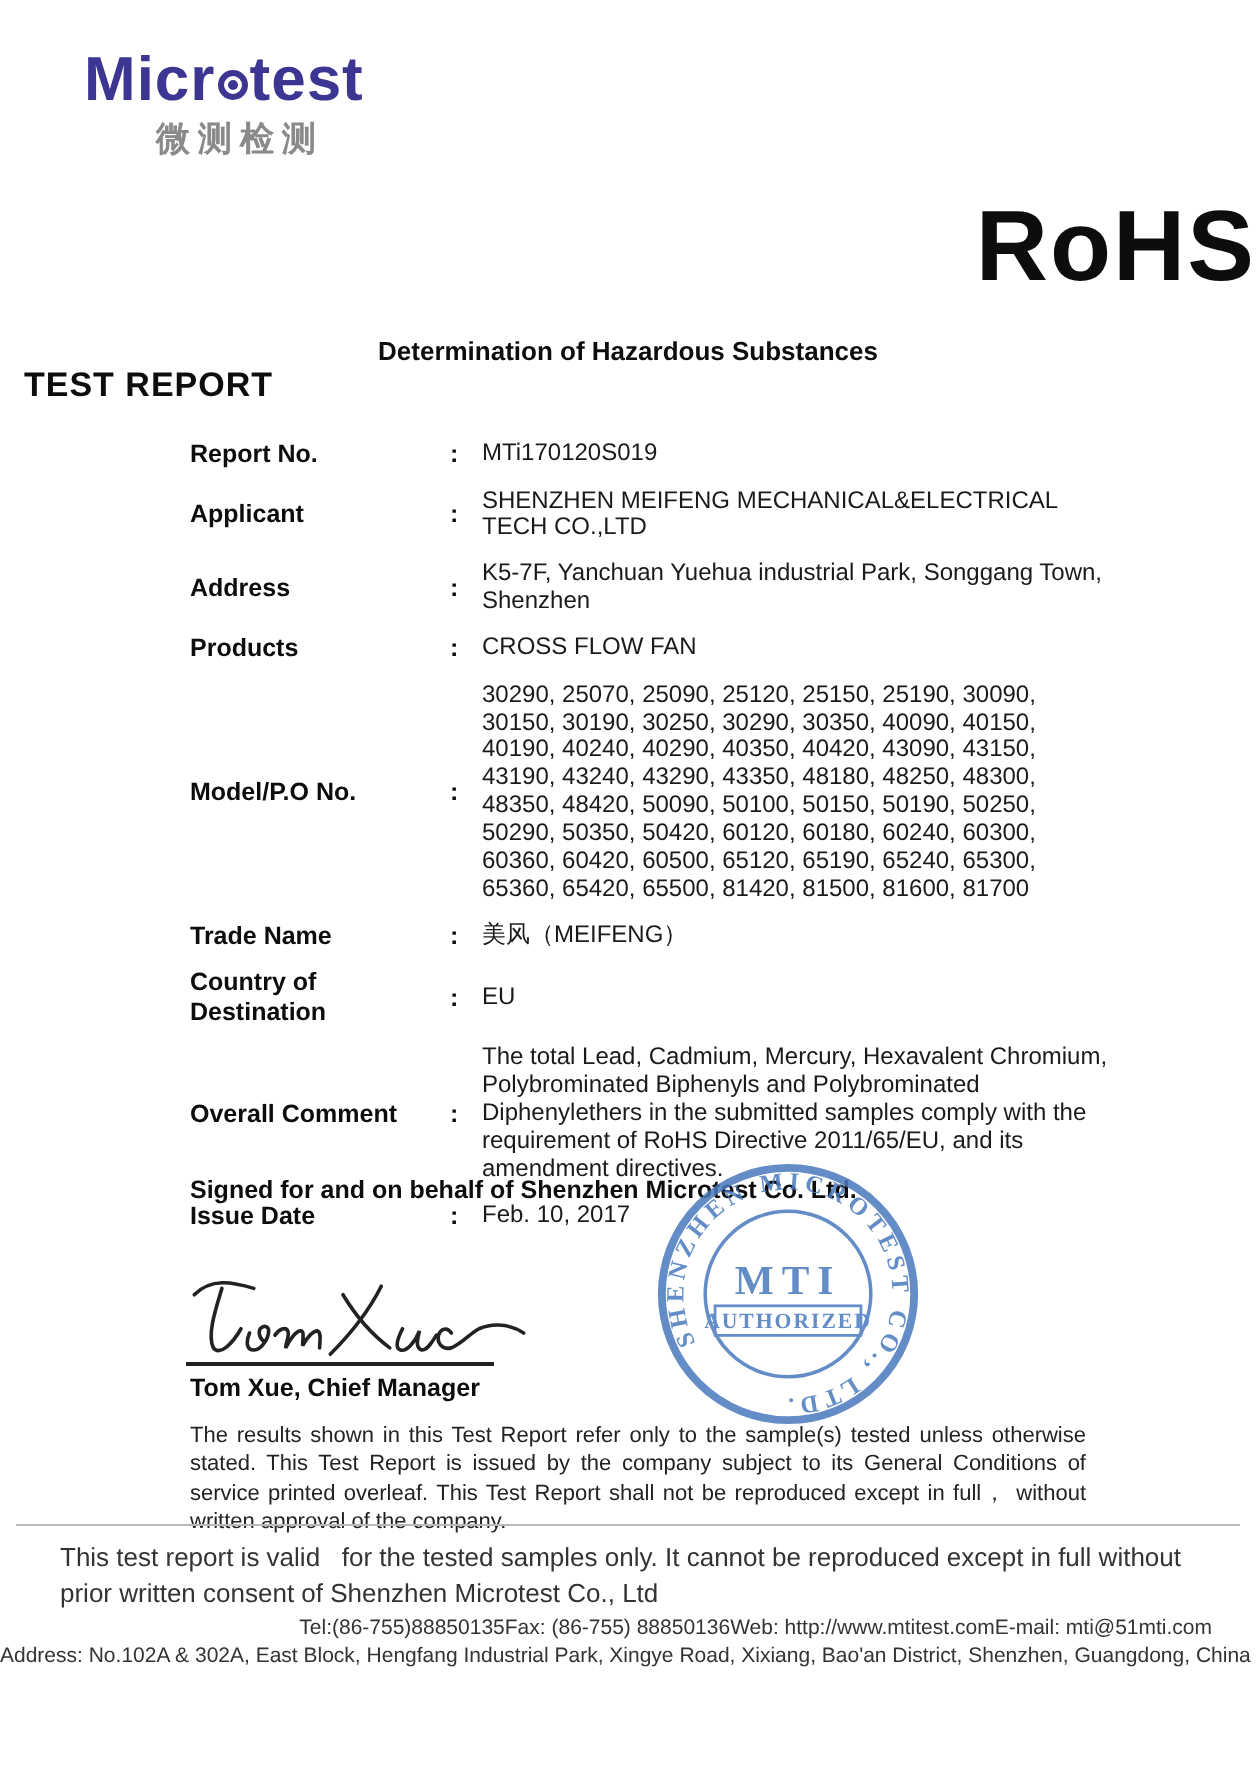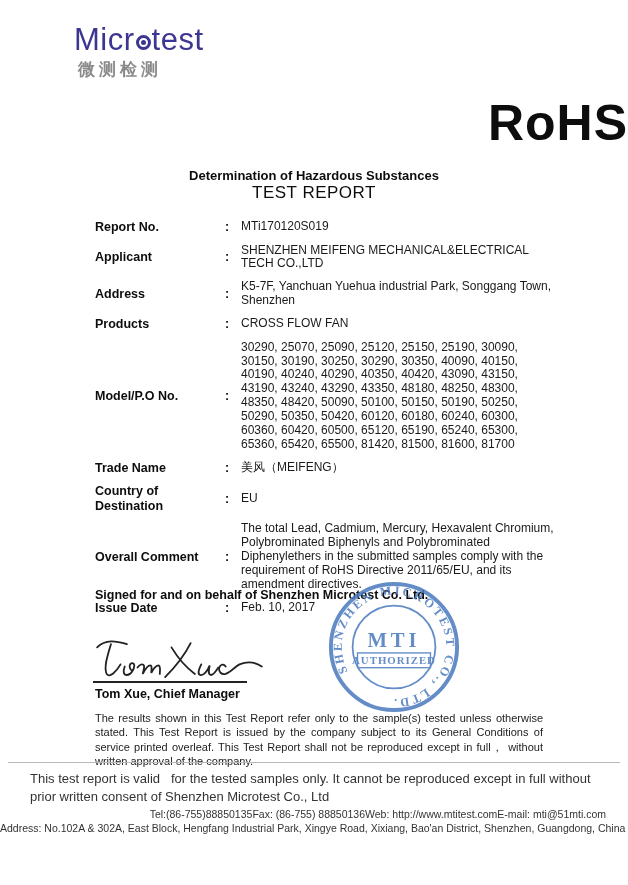--- a/index.html
+++ b/index.html
@@ -2,29 +2,29 @@
 <html><head>
 <meta charset="utf-8">
 <style>
   * { margin:0; padding:0; box-sizing:border-box; }
   html,body { background:#ffffff; }
   body { font-family:"Liberation Sans", sans-serif; color:#1a1a1a; }
   .page { position:relative; width:628px; height:885px; background:#fff; overflow:hidden; margin:0 auto; }
 
   
   .logo { position:absolute; left:42px; top:24px; }
-  .logo-text { font-size:31px; font-weight:normal; color:#3c3692; letter-spacing:0.5px; line-height:1;margin-left:32px; }
+  .logo-text { font-size:31px; font-weight:bold; color:#3c3692; letter-spacing:0.5px; line-height:1; }
   .logo-o { display:inline-block; width:15px; height:15px; border:3px solid #3c3692; border-radius:50%; position:relative; top:0px; margin:0 1px; }
   .logo-o::after { content:""; position:absolute; left:2px; top:2px; width:5px; height:5px; background:#3c3692; border-radius:50%; }
   .logo-cn { font-size:17px; color:#8a8a8a; letter-spacing:4px; margin-top:3px; margin-left:36px; font-weight:bold; }
 
   
   .doc-title { position:absolute; left:0; right:0; top:94px; text-align:right; font-size:50px; font-weight:bold; color:#0d0d0d; letter-spacing:1px; }
   .doc-sub1 { position:absolute; left:0; right:0; top:168px; text-align:center; font-size:13px; font-weight:bold; color:#0d0d0d; }
-  .doc-sub2 { position:absolute; left:0; right:0; top:183px; text-align:center; font-size:17px; font-weight:normal; color:#0d0d0d; letter-spacing:0.5px; }
+  .doc-sub2 { position:absolute; left:0; right:0; top:183px; font-size:17px; font-weight:bold; color:#0d0d0d; letter-spacing:0.5px;padding-left:12px; }
 
   
   .fields { position:absolute; left:95px; top:220px; width:470px; }
   .frow { display:flex; align-items:center; margin-bottom:9px; }
   .flabel { width:130px; flex:0 0 130px; font-size:12.5px; font-weight:bold; line-height:1.16; color:#0d0d0d; }
   .fcolon { width:16px; flex:0 0 16px; font-size:12.5px; font-weight:bold; color:#0d0d0d; }
   .fvalue { width:316px; flex:0 0 316px; font-size:12px; line-height:1.16; color:#1a1a1a; }
 
   
   .signed-line { position:absolute; left:95px; top:588px; font-size:12.5px; font-weight:bold; color:#0d0d0d; }

